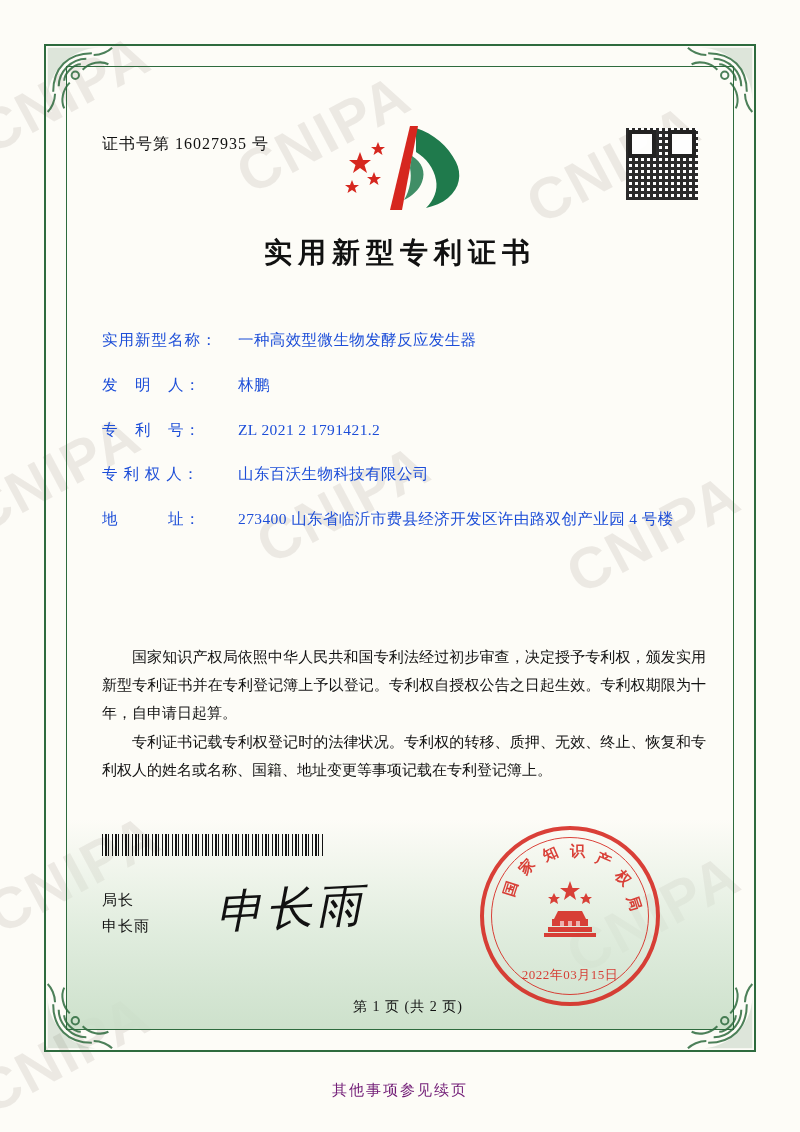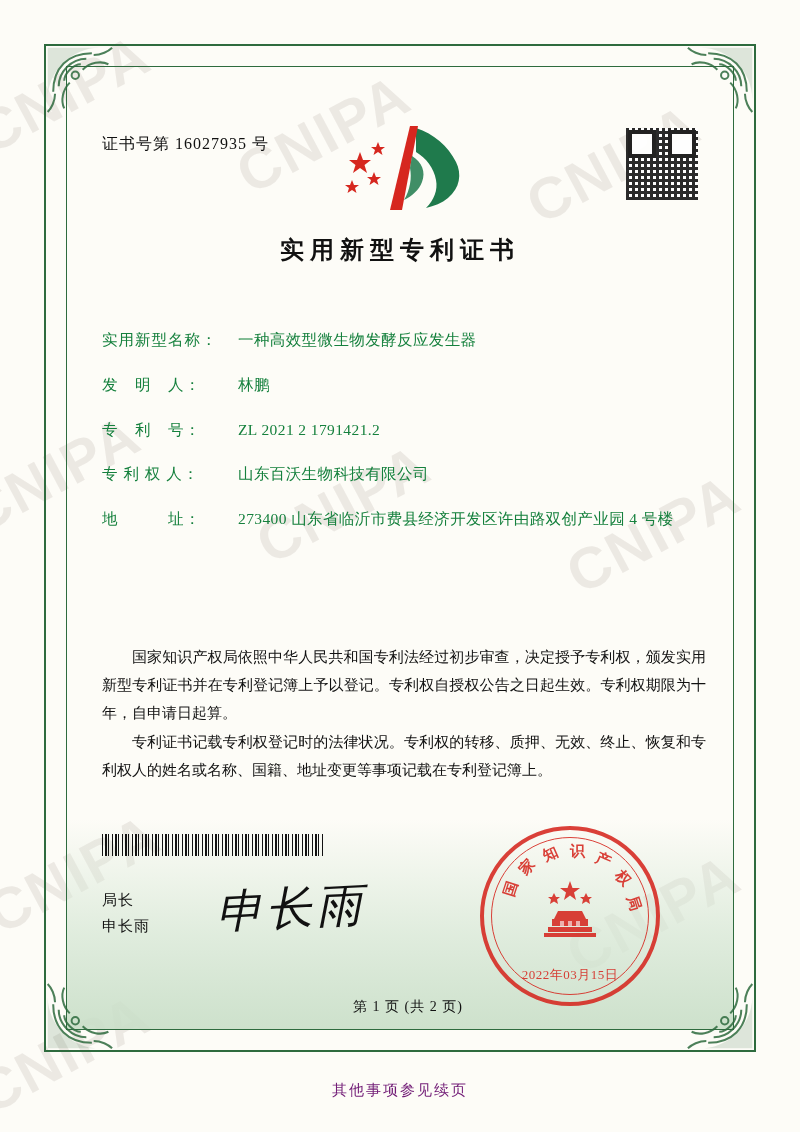--- a/index.html
+++ b/index.html
@@ -117,34 +117,34 @@
     background: #fff;
   }
   .qr::before { left: 2px; top: 2px; }
   .qr::after { right: 2px; top: 2px; }
 
   .title {
     position: absolute;
     left: 0; right: 0;
     top: 168px;
     text-align: center;
-    font-size: 24px;
+    font-size: 28px;
     font-weight: bold;
     letter-spacing: 6px;
     color: #111;
     font-family: "DejaVu Serif", "Liberation Serif", serif;
   }
 
   .fields {
     position: absolute;
     left: 36px;
     right: 30px;
     top: 262px;
     font-size: 15.5px;
-    color: #15803d;
+    color: #1d4ed8;
     line-height: 1.6;
   }
   .field-row {
     display: flex;
     align-items: flex-start;
     margin-bottom: 20px;
   }
   .field-label {
     width: 108px;
     flex: 0 0 108px;

